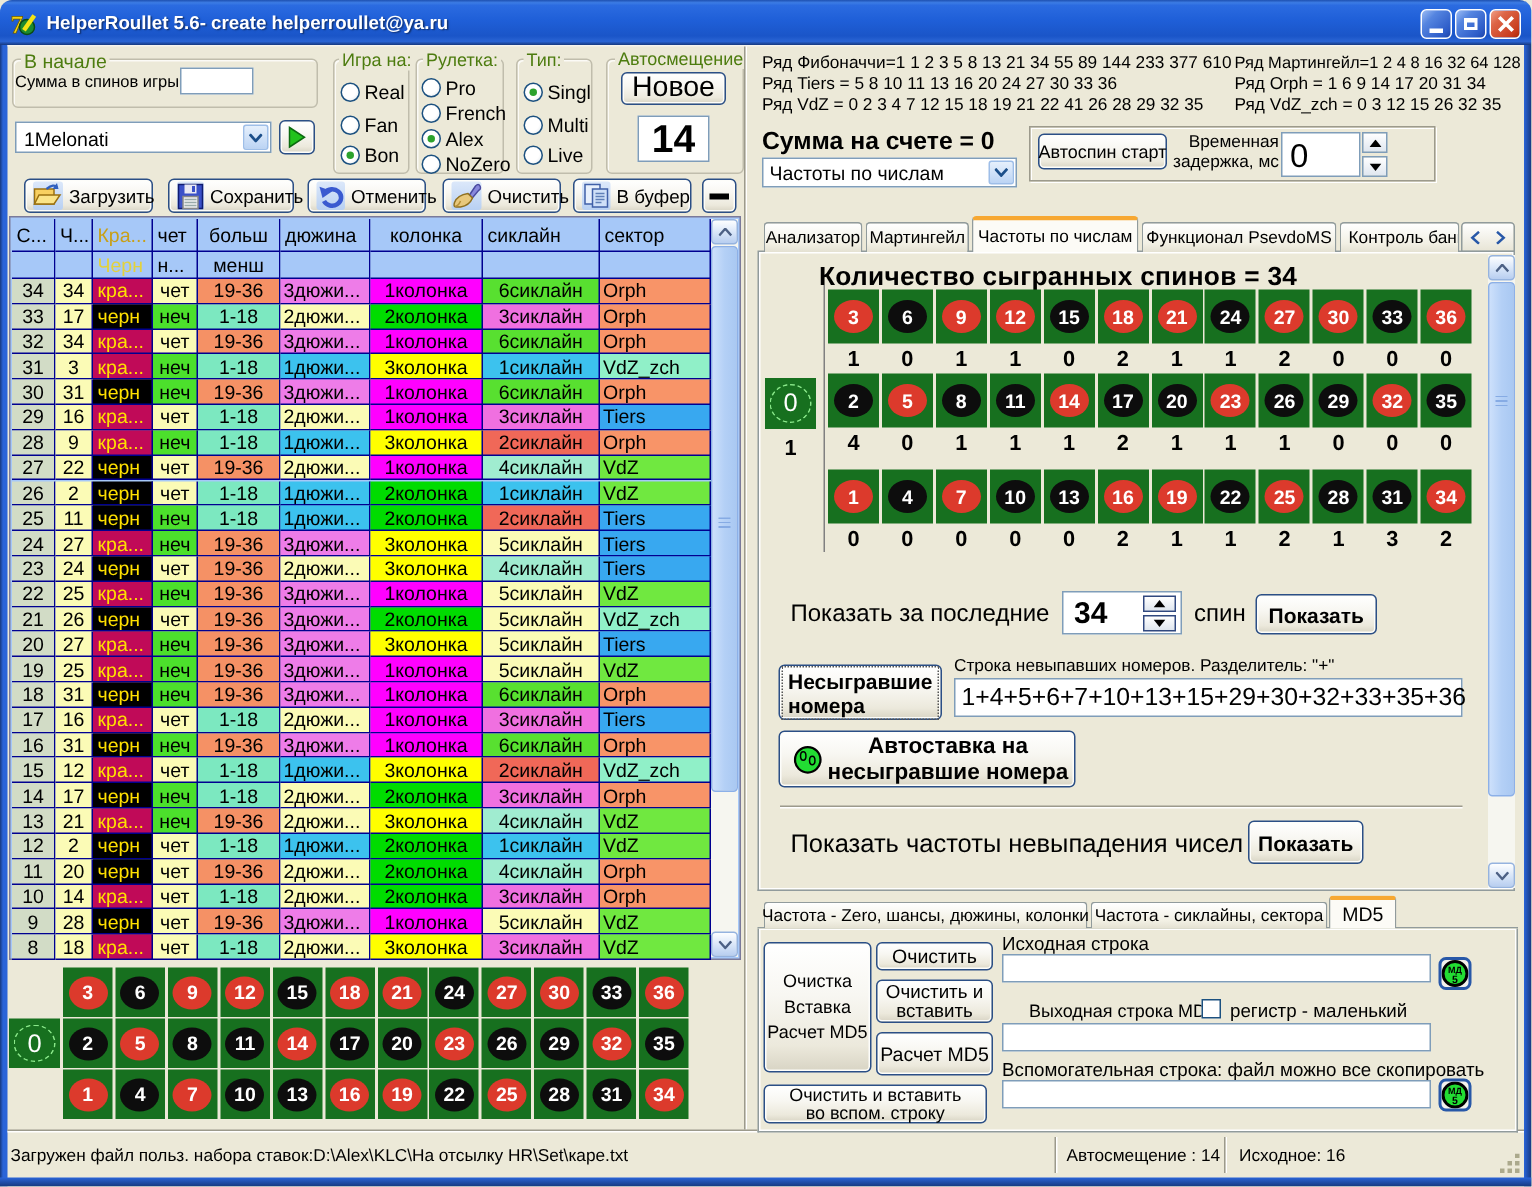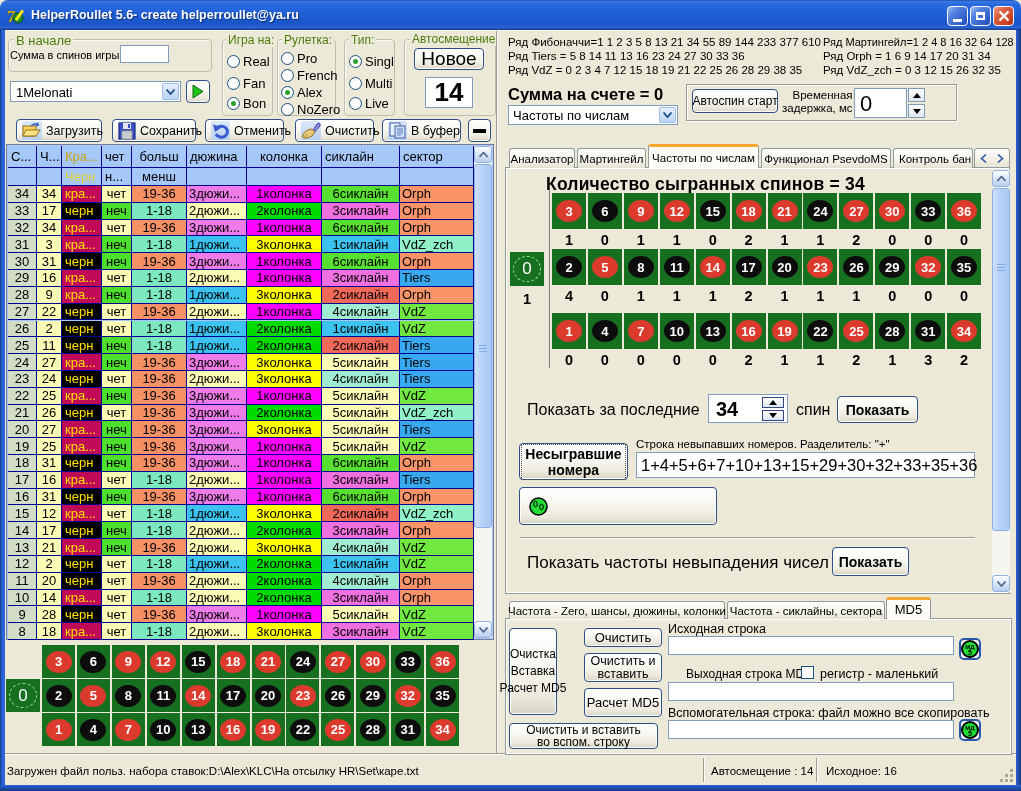--- a/index.html
+++ b/index.html
@@ -513,23 +513,23 @@
       <rect x="10" y="5" width="3" height="3"></rect>
       <rect x="5" y="10" width="3" height="3"></rect>
       <rect x="10" y="0" width="3" height="3"></rect>
       <rect x="5" y="5" width="3" height="3"></rect>
       <rect x="0" y="10" width="3" height="3"></rect>
     </g>
   </svg>
 
 <div class="lbl" style="left:508px;top:36px;font-size:11.5px;">Ряд Фибоначчи=1 1 2 3 5 8 13 21  34 55 89 144 233 377 610</div>
 <div class="lbl" style="left:823px;top:36px;font-size:11px;width:192px;overflow:hidden;">Ряд Мартингейл=1 2 4 8 16 32 64 128 2</div>
-<div class="lbl" style="left:508px;top:50px;font-size:11.5px;">Ряд Tiers = 5 8 14 11 13 16 23 24 27 30 33 36</div>
+<div class="lbl" style="left:508px;top:50px;font-size:11.5px;">Ряд Tiers = 5 8 10 11 13 16 20 24 27 30 33 36</div>
 <div class="lbl" style="left:823px;top:50px;font-size:11.5px;">Ряд Orph = 1 6 9 14 17 20 31 34</div>
-<div class="lbl" style="left:508px;top:64px;font-size:11.5px;">Ряд VdZ = 0 2 3 4 7 12 15 18 19 21 22 25 26 28 29 38 35</div>
+<div class="lbl" style="left:508px;top:64px;font-size:11.5px;">Ряд VdZ = 0 2 3 4 7 12 15 18 19 21 22 41 26 28 29 32 35</div>
 <div class="lbl" style="left:823px;top:64px;font-size:11.5px;">Ряд VdZ_zch = 0 3 12 15 26 32 35</div>
 <div class="lbl" style="left:508px;top:85px;font-size:16.5px;font-weight:bold;">Сумма на счете = 0</div>
 <div class="inp" style="left:508px;top:105px;width:170px;height:20px;font-size:13px;">
   <div class="lbl" style="left:4px;top:2px;">Частоты по числам</div>
   <div class="a" style="right:1px;top:1px;width:17px;height:16px;border-radius:2px;border:1px solid #9ebee8;background:linear-gradient(180deg,#e6f0fc,#bcd4f4);display:flex;align-items:center;justify-content:center;">
       <svg width="9" height="6">
         <path d="M0.5 0.5 L4.5 5 L8.5 0.5" fill="none" stroke="#1c4f8a" stroke-width="1.8"></path>
       </svg>
     </div>
 </div>
@@ -692,32 +692,33 @@
       <path d="M4 0 L8 5 L0 5 Z" fill="#000"></path>
     </svg>
   </div>
 <div class="a" style="left:762px;top:410px;width:22px;height:11px;border:1px solid #30487f;background:linear-gradient(180deg,#ffffff,#dfe6ef);display:flex;align-items:center;justify-content:center;">
     <svg width="8" height="5">
       <path d="M0 0 L8 0 L4 5 Z" fill="#000"></path>
     </svg>
   </div>
 <div class="lbl" style="left:796px;top:401px;font-size:16px;">спин</div>
 <div class="btn" style="left:837px;top:396px;width:81px;height:27px;font-size:14px;font-weight:bold;">Показать</div>
-<div class="btn" style="left:519px;top:443px;width:109px;height:37px;font-size:14px;font-weight:bold;text-align:center;line-height:16px;">
+<div class="btn" style="left:519px;top:443px;width:109px;height:37px;font-size:14px;font-weight:bold;line-height:16px;">
     <div style="outline:1px dotted #555;padding:1px 3px;">Несыгравшие<br>номера</div>
   </div>
 <div class="lbl" style="left:636px;top:438px;font-size:11.5px;">Строка невыпавших номеров. Разделитель: "+"</div>
 <div class="inp" style="left:636px;top:452px;width:339px;height:26px;"></div>
 <div class="lbl" style="left:641px;top:456px;font-size:16.5px;">1+4+5+6+7+10+13+15+29+30+32+33+35+36</div>
 <div class="btn" style="left:519px;top:487px;width:198px;height:38px;font-size:15px;font-weight:bold;text-align:center;line-height:17px;">
     <svg class="a" style="left:9px;top:9px;" width="19" height="19">
       <circle cx="9.5" cy="9.5" r="8.5" fill="#22dd33" stroke="#000" stroke-width="1.5"></circle>
       <ellipse cx="6.5" cy="7" rx="1.8" ry="2.8" fill="none" stroke="#000"></ellipse>
       <ellipse cx="12.5" cy="10" rx="1.8" ry="2.8" fill="none" stroke="#000"></ellipse>
     </svg>
+    <div style="margin-left:28px;white-space:nowrap;">Автоставка на<br>несыгравшие номера</div>
   </div>
 <div class="a" style="left:520px;top:537px;width:455px;height:2px;border-top:1px solid #9c9a8c;border-bottom:1px solid #fff;"></div>
 <div class="lbl" style="left:527px;top:553px;font-size:17px;">Показать частоты невыпадения чисел</div>
 <div class="btn" style="left:832px;top:547px;width:77px;height:29px;font-size:14px;font-weight:bold;">Показать</div>
 
 <div class="a" style="left:992px;top:170px;width:18px;height:422px;background:#f6f6f0;"></div>
 <div class="a" style="left:992px;top:170px;width:18px;height:17px;border:1px solid #95b3df;border-radius:3px;background:linear-gradient(180deg,#fdfeff,#d3e2f7 60%,#b8cef0);display:flex;align-items:center;justify-content:center;">
     <svg width="9" height="6">
       <path d="M0.5 5 L4.5 0.5 L8.5 5" fill="none" stroke="#4d6185" stroke-width="1.6"></path>
     </svg>
@@ -728,21 +729,21 @@
     </svg>
   </div>
 <div class="a" style="left:992px;top:188px;width:18px;height:343px;border:1px solid #8cb0e8;border-radius:3px;background:linear-gradient(90deg,#cde0fb,#b4d0f6 50%,#a9c8f2);"></div>
 <div class="a" style="left:997px;top:264px;width:8px;height:8px;background:repeating-linear-gradient(180deg,#86abe4 0,#86abe4 1px,transparent 1px,transparent 3px);"></div>
 
 <div class="a" style="left:505px;top:618px;width:507px;height:1px;background:#919B9C;"></div>
 <div class="tab" style="left:509px;top:601px;width:216px;height:18px;font-size:11.5px;">Частота - Zero, шансы, дюжины, колонки</div>
 <div class="tab" style="left:727px;top:601px;width:158px;height:18px;font-size:11.5px;">Частота - сиклайны, сектора</div>
 <div class="tab tabact" style="left:886px;top:597px;width:45px;height:22px;font-size:13px;">MD5</div>
 <div class="a" style="left:505px;top:619px;width:507px;height:136px;border:1px solid #919B9C;border-top:none;background:#ECE9D8;box-shadow:inset 1px 1px 0 #fff,inset -1px -1px 0 #fff;"></div>
-<div class="btn" style="left:509px;top:628px;width:48px;height:87px;font-size:12px;text-align:center;line-height:17px;white-space:nowrap;">Очистка<br>Вставка<br>Расчет MD5</div>
+<div class="btn" style="left:509px;top:628px;width:72px;height:87px;font-size:12px;text-align:center;line-height:17px;white-space:nowrap;">Очистка<br>Вставка<br>Расчет MD5</div>
 <div class="btn" style="left:584px;top:628px;width:78px;height:19px;font-size:13px;">Очистить</div>
 <div class="btn" style="left:584px;top:653px;width:78px;height:29px;font-size:12.5px;text-align:center;line-height:13px;">Очистить и<br>вставить</div>
 <div class="btn" style="left:584px;top:688px;width:78px;height:29px;font-size:13px;">Расчет MD5</div>
 <div class="btn" style="left:509px;top:723px;width:149px;height:26px;font-size:12px;text-align:center;line-height:12px;">Очистить и  вставить<br>во вспом. строку</div>
 <div class="lbl" style="left:668px;top:622px;font-size:12.5px;">Исходная строка</div>
 <div class="inp" style="left:668px;top:636px;width:286px;height:19px;"></div>
 <div class="lbl" style="left:668px;top:667px;font-size:12px;margin-left:18px;">Выходная строка MD5</div>
 <div class="a" style="left:801px;top:666px;width:13px;height:13px;border:1px solid #1c5180;background:#fff;"></div>
 <div class="lbl" style="left:820px;top:667px;font-size:12.5px;">регистр  - маленький</div>
 <div class="inp" style="left:668px;top:682px;width:286px;height:19px;"></div>

